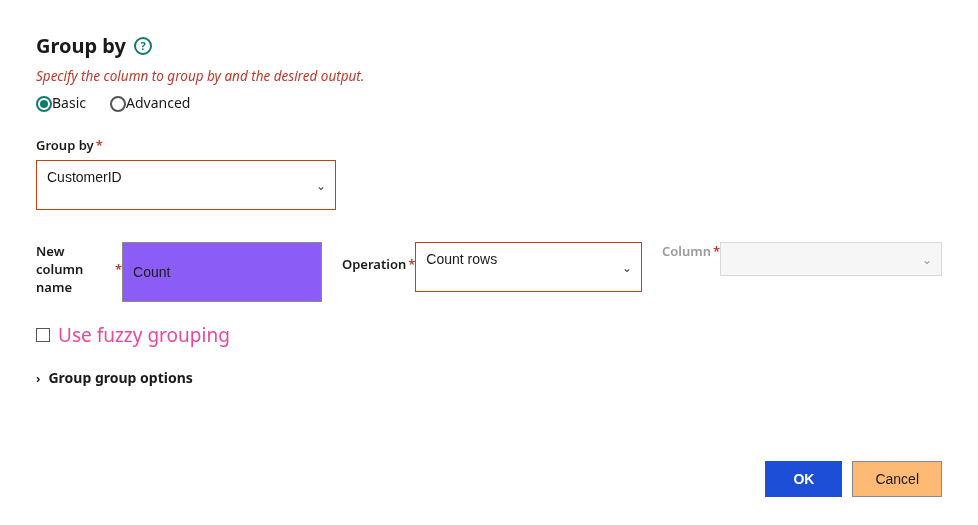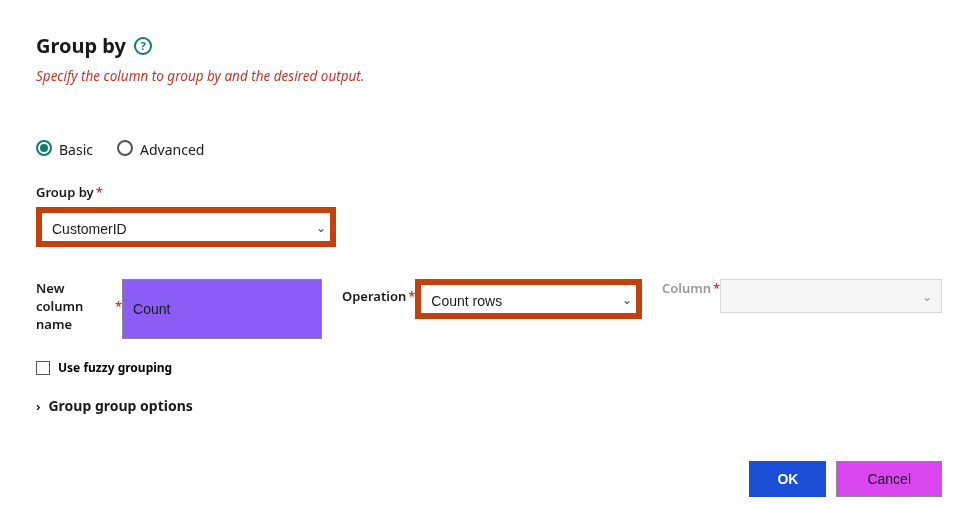--- a/index.html
+++ b/index.html
@@ -53,41 +53,40 @@
       color: #0f7b6c;
       font-size: 11px;
       font-weight: 700;
       cursor: pointer;
       flex-shrink: 0;
     }
 
     .subtitle {
       font-size: 13.5px;
       color: #2a2a2a;
-      margin-bottom: 15px;
+      margin-bottom: 8px;
     }
 
     .subtitle span {
       color: #c0392b;
       font-style: italic;
     }
 
     .radio-group {
       display: flex;
       align-items: center;
       gap: 24px;
       margin-bottom: 24px;
     }
 
     .radio-option {
       display: flex;
-      align-items: flex-start;
-      gap: 7px;
-      cursor: pointer;
-      margin-top: 40px;
+      align-items: flex-end;
+      gap: 0;
+      cursor: pointer;
     }
 
     .radio-circle {
       width: 16px;
       height: 16px;
       border-radius: 50%;
       border: 2px solid #0f7b6c;
       display: flex;
       align-items: center;
       justify-content: center;
@@ -138,22 +137,22 @@
       display: inline-block;
     }
 
     .select-wrapper.full {
       width: 300px;
     }
 
     .select-field {
       appearance: none;
       background: #ffffff;
-      border: 6px solid #c2410c;
-      padding: 8px 36px 4px 10px;
+      border: 1px solid #c2410c;
+      padding: 8px 36px 24px 10px;
       font-size: 14px;
       color: #1a1a1a;
       cursor: pointer;
       outline: none;
       width: 100%;
     }
 
     .select-wrapper.full .select-field {
       width: 300px;
     }
@@ -240,24 +239,23 @@
     .checkbox-box {
       width: 14px;
       height: 14px;
       border: 1px solid #555;
       background: #fff;
       flex-shrink: 0;
       cursor: pointer;
     }
 
     .checkbox-label {
-      font-size: 12px;
-      color: #000000;
-      cursor: pointer;
-      font-weight: bold;
+      font-size: 19px;
+      color: #ec4899;
+      cursor: pointer;
     }
 
     .fuzzy-group {
       display: flex;
       align-items: center;
       gap: 8px;
       margin-bottom: 20px;
       cursor: pointer;
     }
 
@@ -285,24 +283,24 @@
       background: #1d4ed8;
       color: #ffffff;
       border: none;
       padding: 9px 28px;
       font-size: 14px;
       font-weight: 600;
       cursor: pointer;
     }
 
     .btn-cancel {
-      background: #d946ef;
+      background: #fdba74;
       color: #1a1a1a;
       border: 1px solid #8a8a8a;
-      padding: 9px 30px;
+      padding: 9px 22px;
       font-size: 14px;
       cursor: pointer;
     }
 
     .select-operation-wrapper {
       position: relative;
       width: 326px;
     }
   </style>
 </head>

